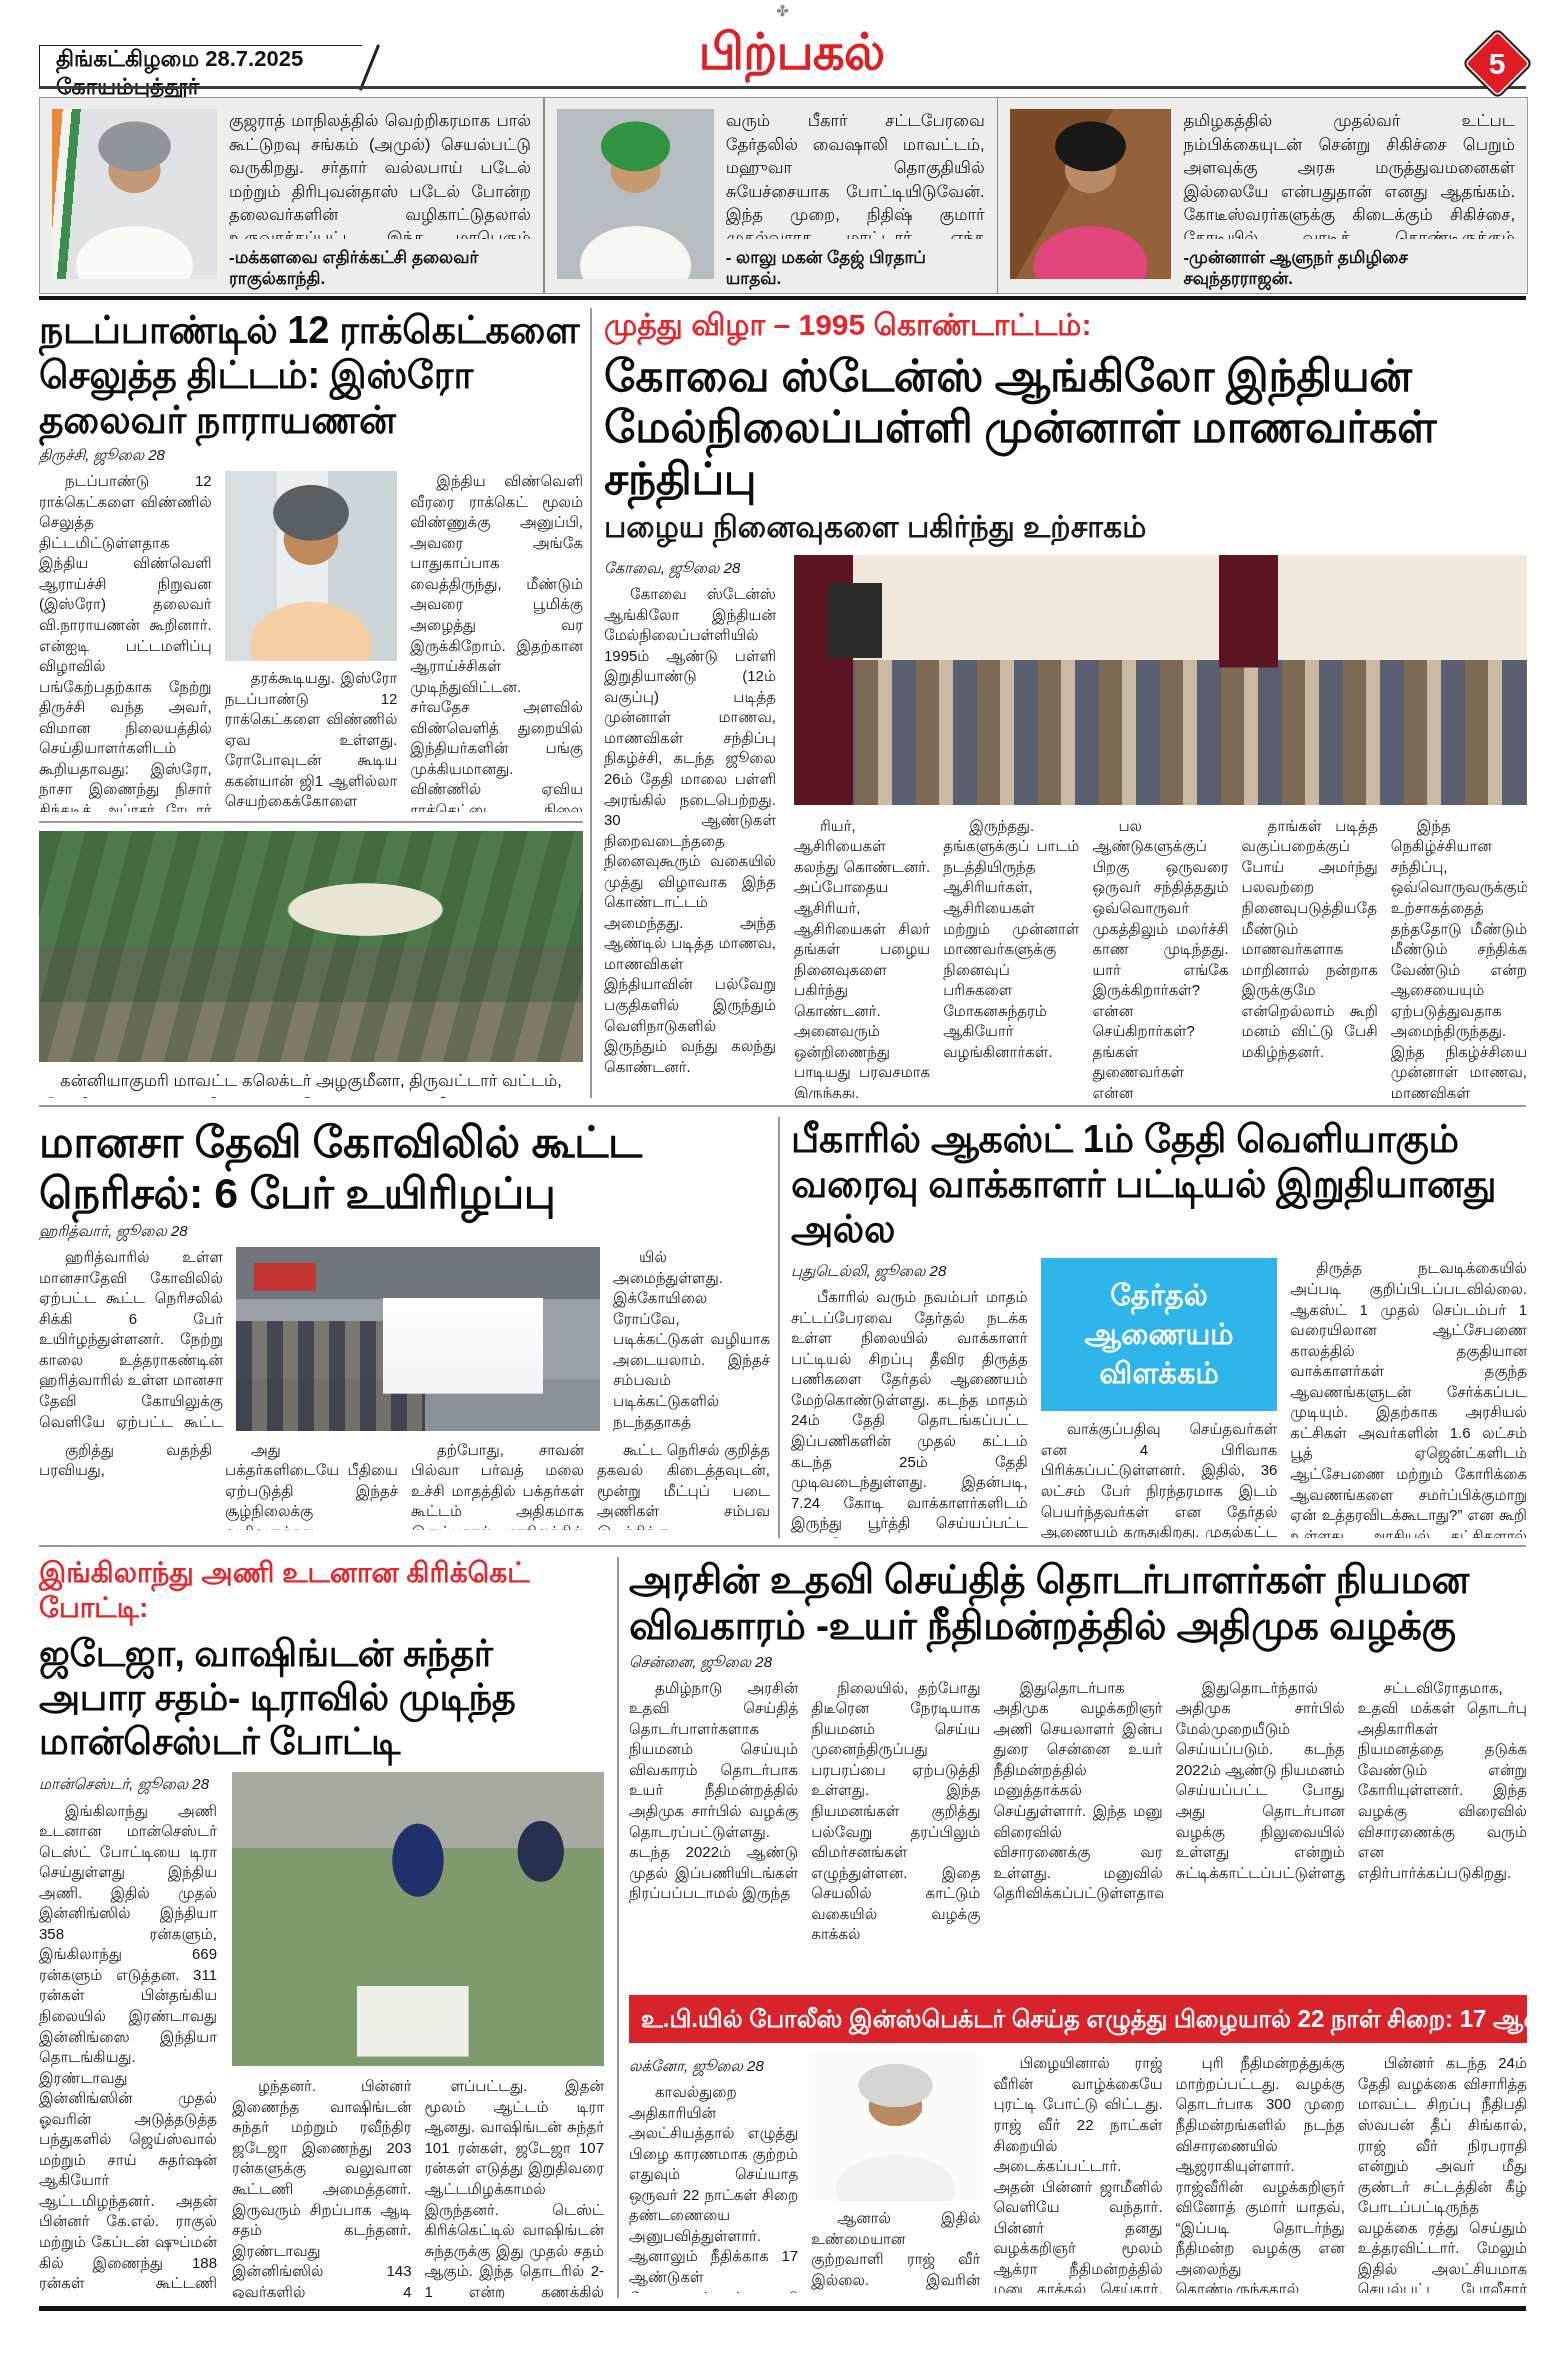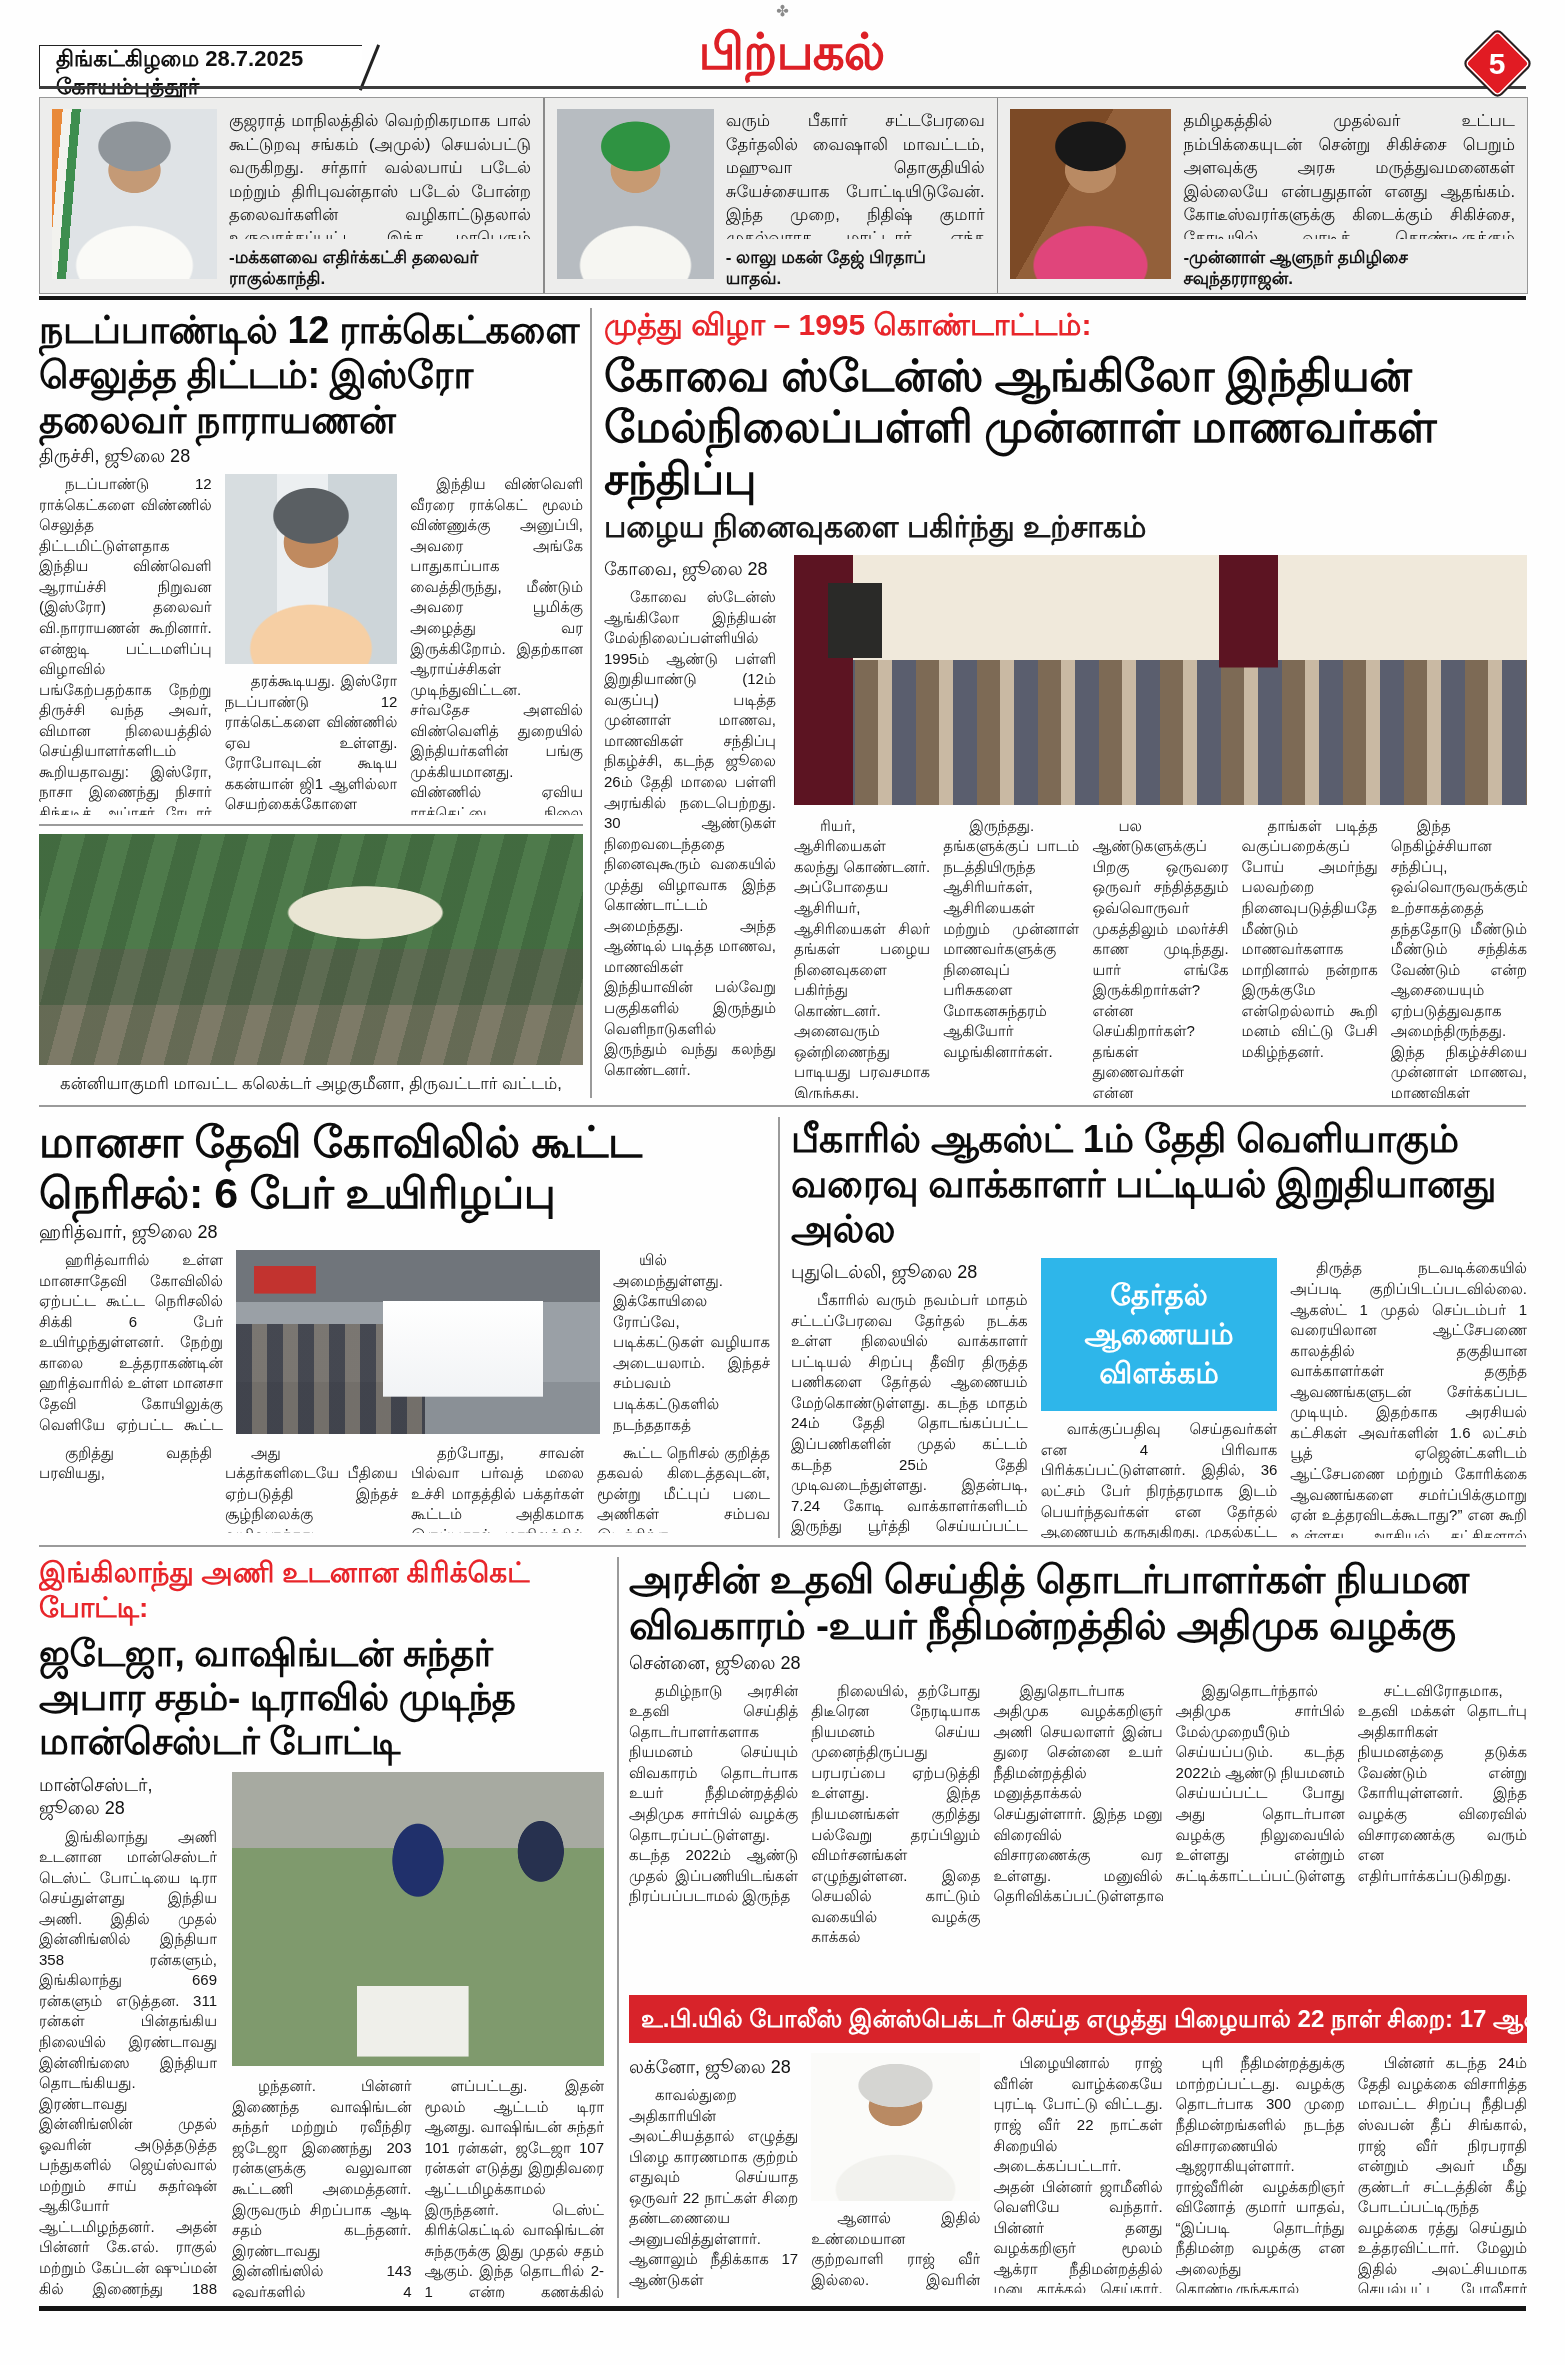--- a/index.html
+++ b/index.html
@@ -2,21 +2,21 @@
 <html style="font-size:14px"><head>
 <meta charset="utf-8">
 <style>
   html,body{margin:0;padding:0;background:#ffffff;}
   #page{position:relative;width:1565px;height:2366px;background:#fefefe;
         font-family:"Liberation Sans","DejaVu Sans",sans-serif;color:#111;}
   .sec{position:absolute;overflow:hidden;}
   .h1{font-weight:800;color:#0c0c0c;line-height:1.18;letter-spacing:-0.4px;}
   .kicker{color:#e8252a;font-weight:700;}
   .sub{font-weight:600;color:#1a1a1a;}
-  .dateline{font-size:18px;font-weight:500;margin:3.5px 0 5.2px 0;}
+  .dateline{font-size:15px;font-weight:500;margin:3.5px 0 5.2px 0;font-style:italic;}
   .body{font-size:15px;line-height:1.37;text-align:justify;text-indent:26px;color:#141414;}
   .cols{display:flex;gap:13px;}
   .col{flex:1;min-width:0;overflow:hidden;}
   .caption{font-size:16.5px;line-height:1.45;text-align:center;font-weight:500;margin-top:7px;}
   .byline{font-weight:700;font-size:17px;margin-top:8.7px;}
   .rule{height:1.7px;background:#9a9a9a;border:none;margin:8.7px 0;}
   .vline{position:absolute;width:1.7px;background:#9a9a9a;}
   .hline{position:absolute;background:#9a9a9a;}
   
   .datebox{position:absolute;left:39px;top:45px;width:306px;height:40px;border:1.7px solid #222;

